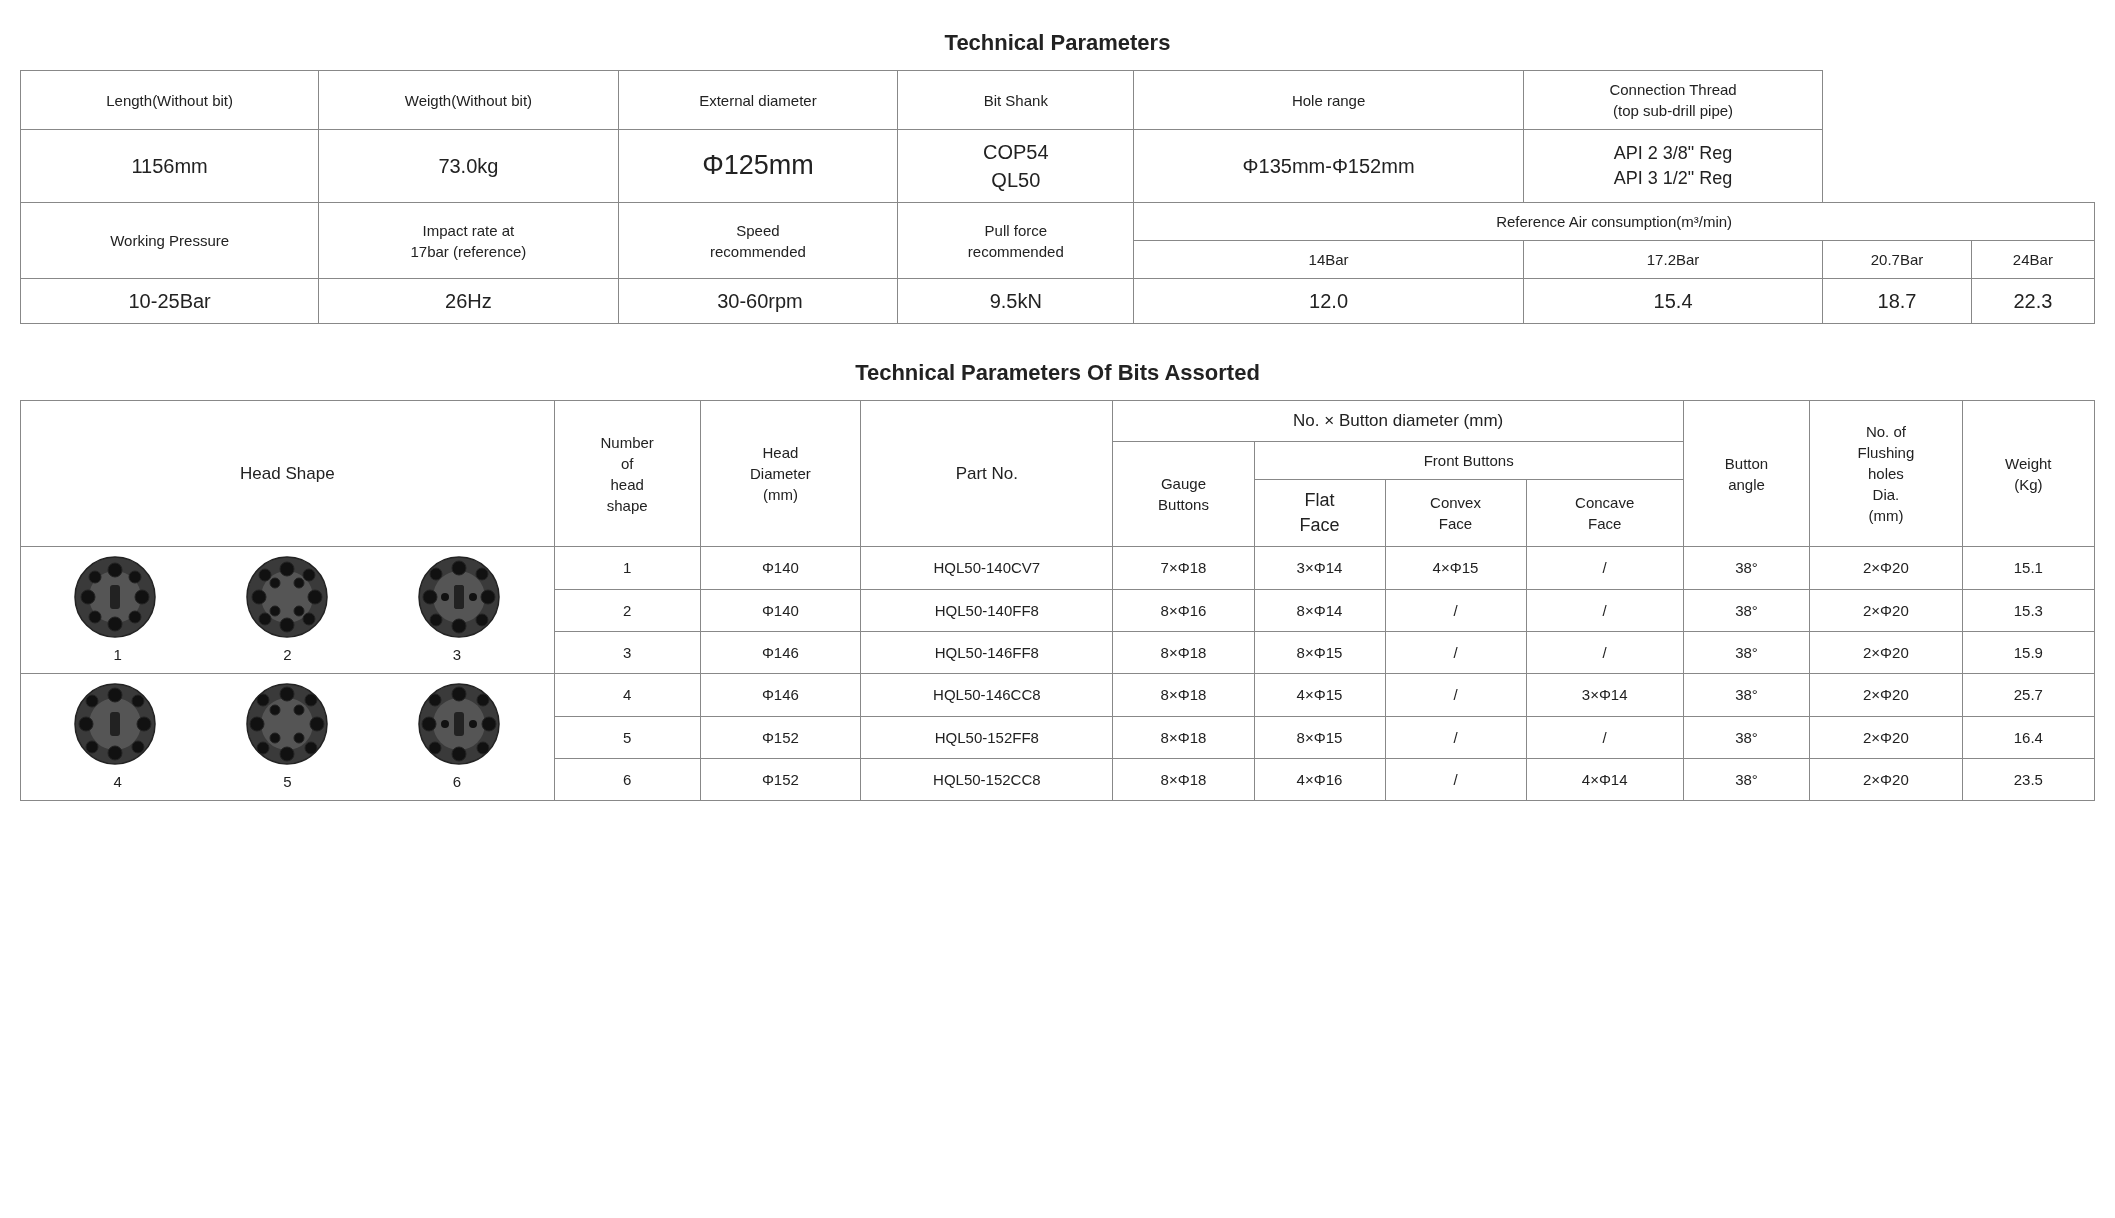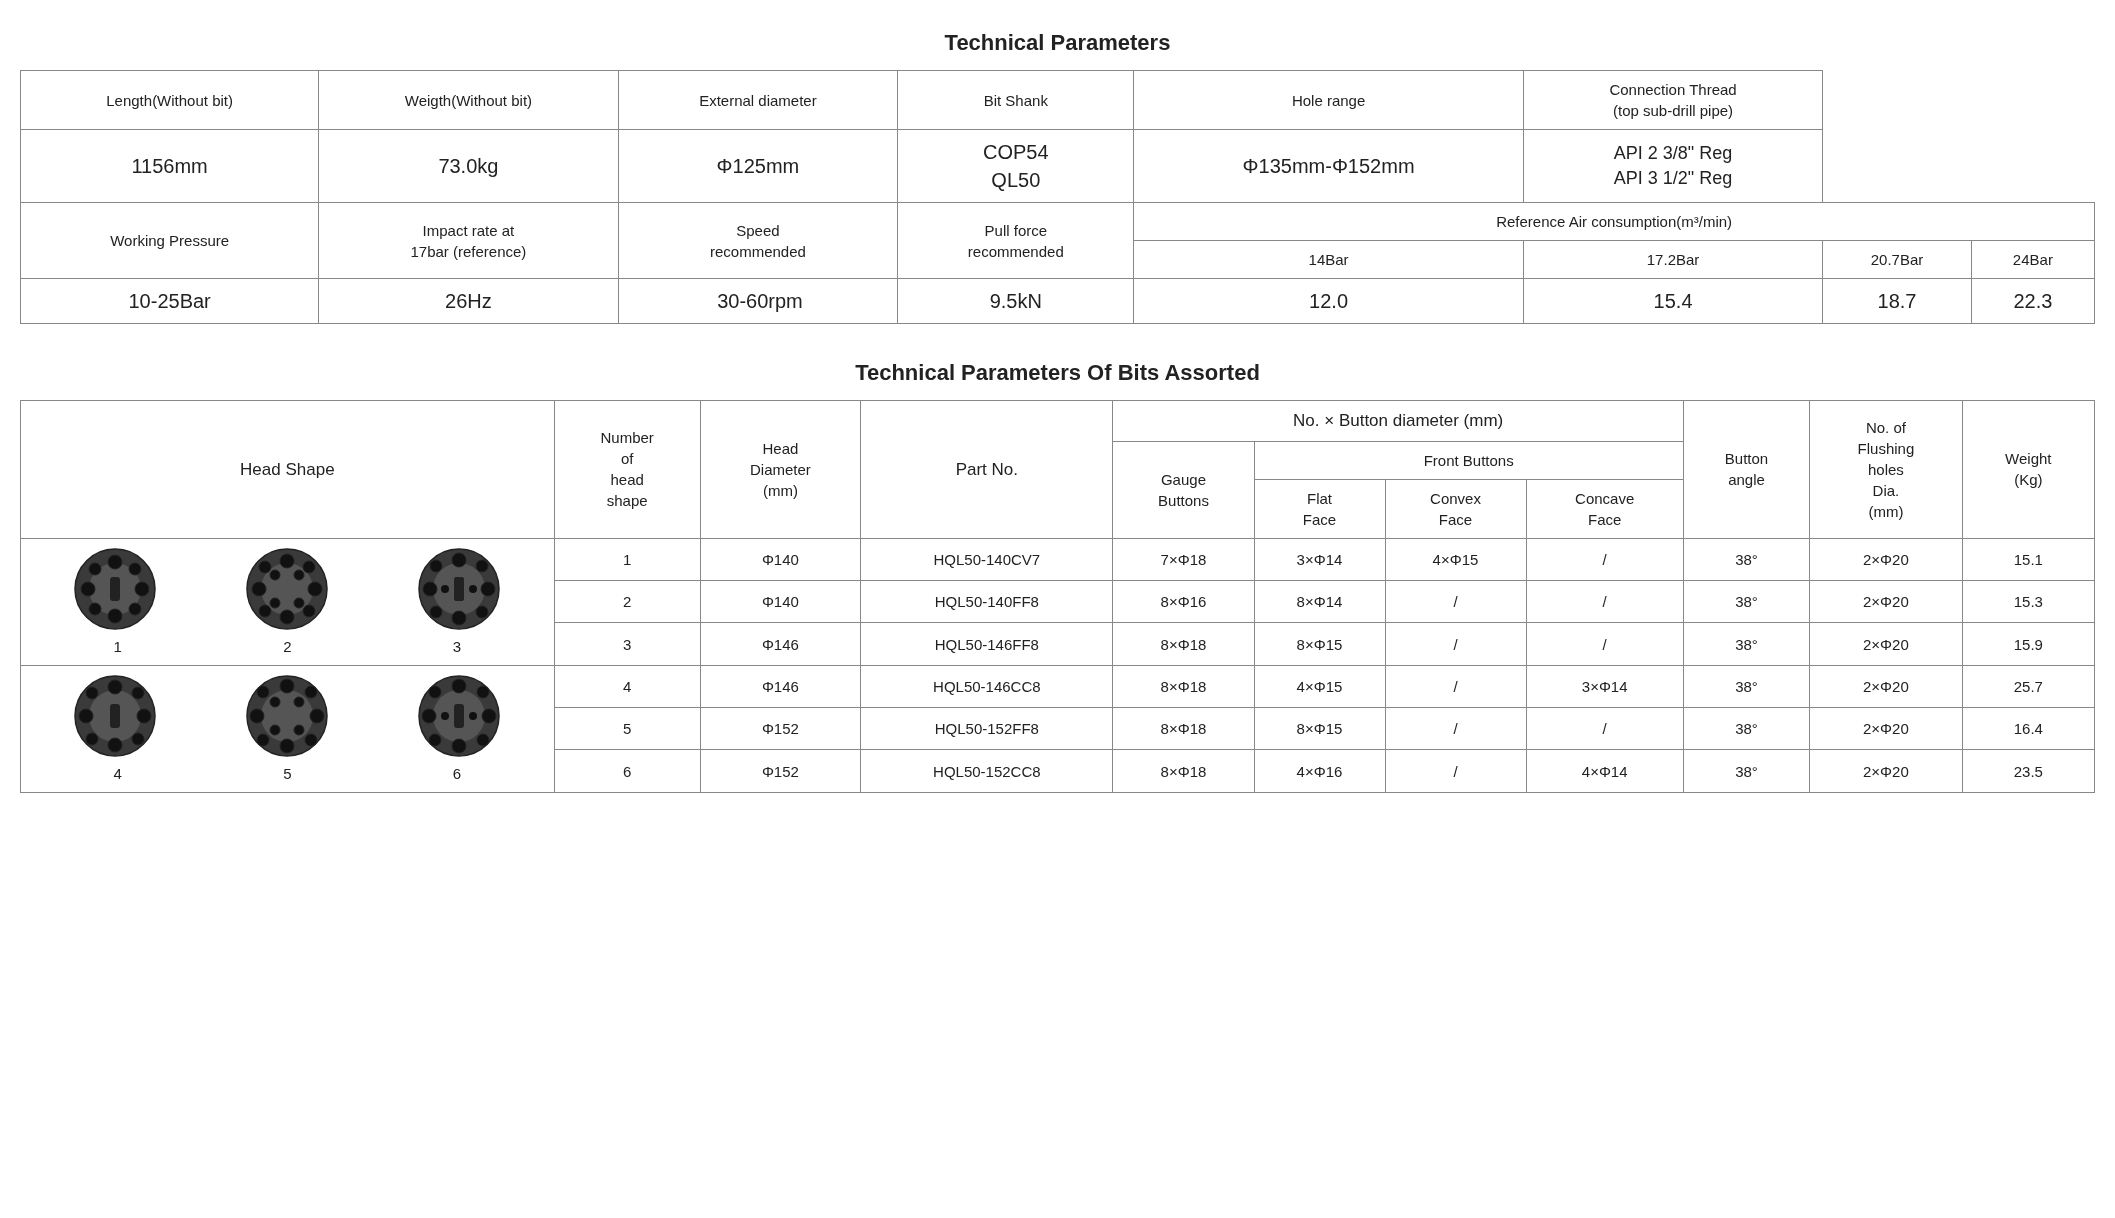--- a/index.html
+++ b/index.html
@@ -49,21 +49,21 @@
       <th>External diameter</th>
       <th>Bit Shank</th>
       <th>Hole range</th>
       <th style="white-space:pre-line;">Connection Thread
 (top sub-drill pipe)</th>
     </tr>
 
     <tr>
       <td style="font-size:20px;">1156mm</td>
       <td style="font-size:20px;">73.0kg</td>
-      <td style="font-size:20px;">Φ125mm</td>
+      <td style="font-size:27px;">Φ125mm</td>
       <td style="font-size:20px; white-space:pre-line;">COP54
 QL50</td>
       <td style="font-size:20px;">Φ135mm-Φ152mm</td>
       <td style="font-size:18px; white-space:pre-line;">API 2  3/8" Reg
 API 3  1/2" Reg</td>
     </tr>
 
     <tr>
       <th rowspan="2">Working Pressure</th>
       <th rowspan="2" style="white-space:pre-line;">Impact rate at
@@ -111,21 +111,21 @@
       <th colspan="4" style="font-size:17px;">No. × Button  diameter (mm)</th>
       <th rowspan="3" style="font-size:15px;">Button<br>angle</th>
       <th rowspan="3" style="font-size:15px;">No. of<br>Flushing<br>holes<br>Dia.<br>(mm)</th>
       <th rowspan="3" style="font-size:15px;">Weight<br>(Kg)</th>
     </tr>
     <tr>
       <th rowspan="2" style="font-size:15px;">Gauge<br>Buttons</th>
       <th colspan="3" style="font-size:15px;">Front Buttons</th>
     </tr>
     <tr>
-      <th style="font-size:15px;">Flat<br>Face</th>
+      <th style="font-size:18px;">Flat<br>Face</th>
       <th style="font-size:15px;">Convex<br>Face</th>
       <th style="font-size:15px;">Concave<br>Face</th>
     </tr>
 
     <tr>
 
       <td colspan="2" rowspan="3" style="vertical-align: middle; text-align: center; padding: 8px;">
         <div>
           <div style="display:flex; justify-content:space-around; align-items:center; margin-bottom:4px;">
 

